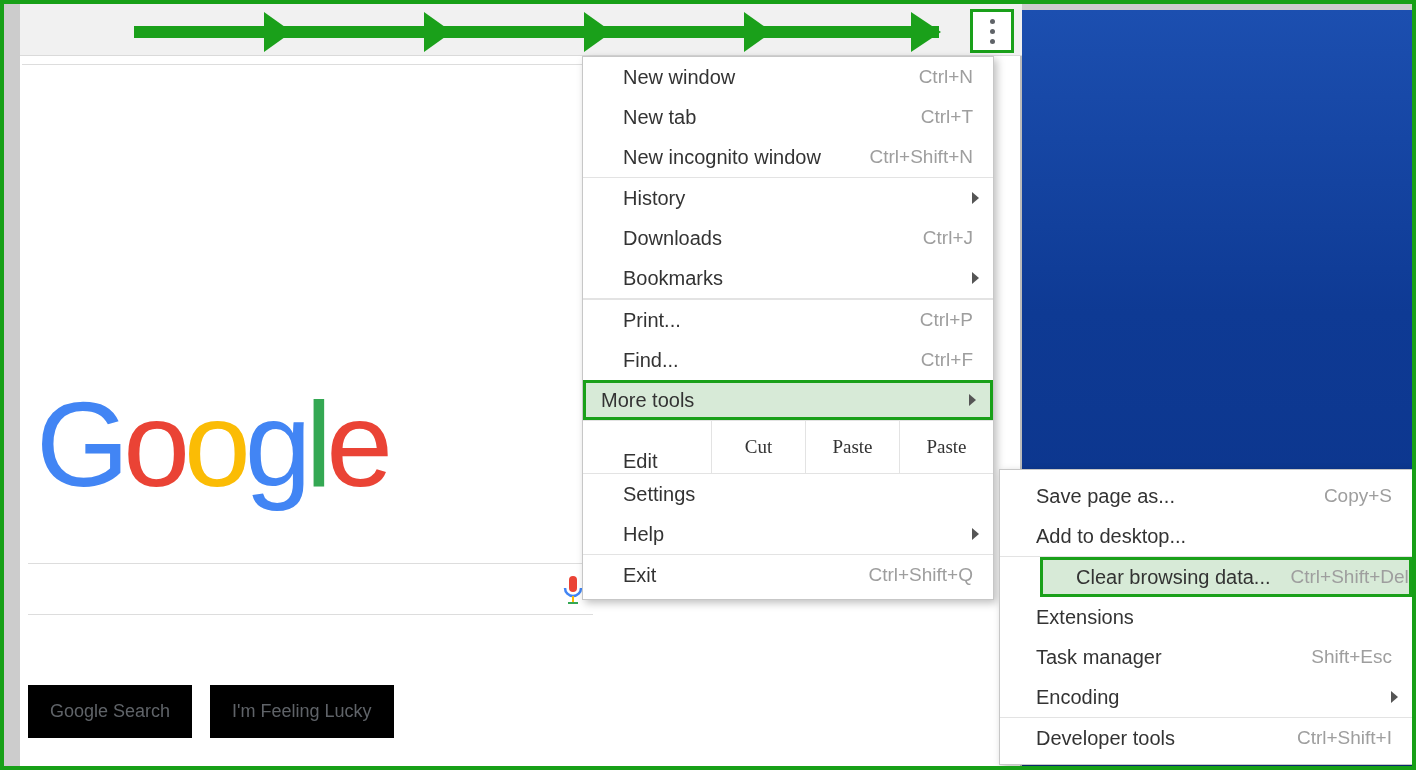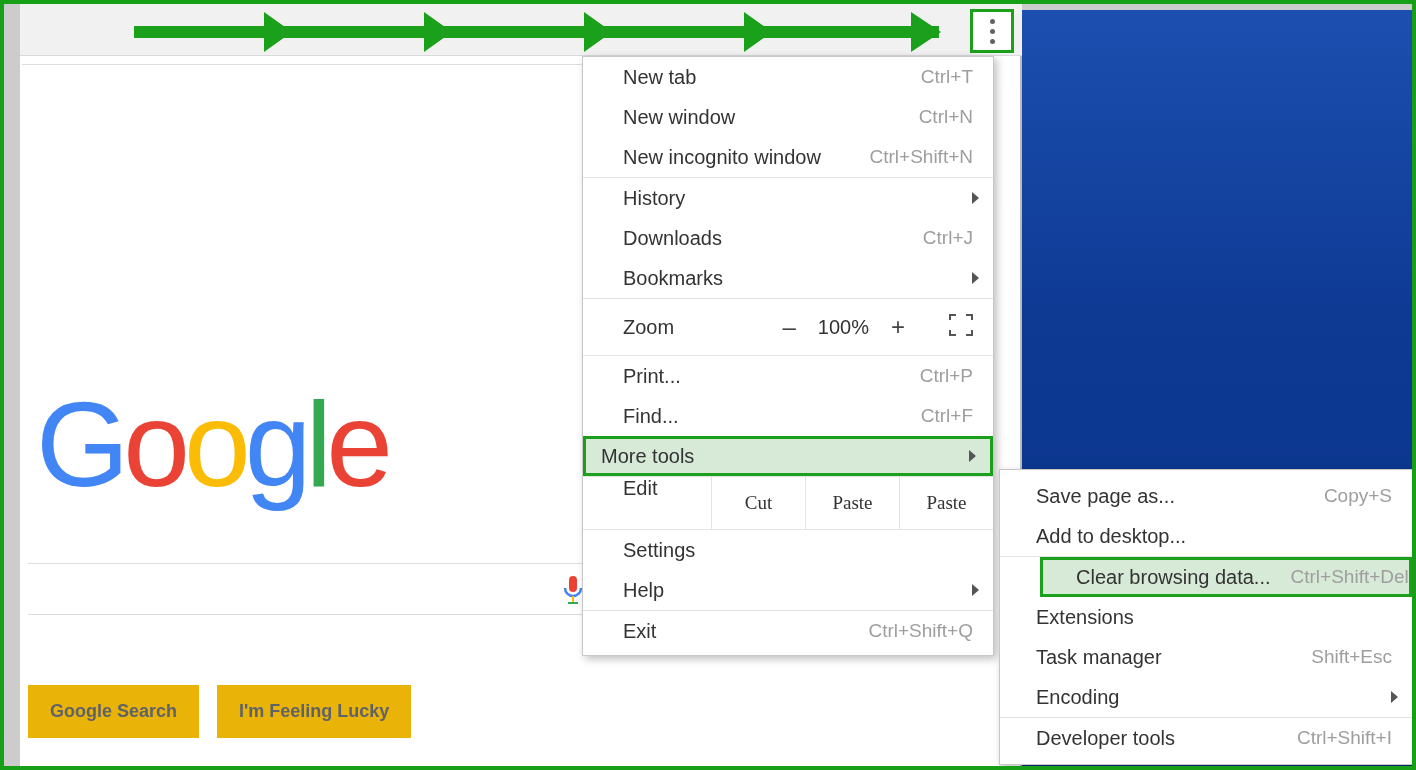--- a/index.html
+++ b/index.html
@@ -65,22 +65,22 @@
     border-top:1px solid #ddd; border-bottom:1px solid #ddd;
     background:#fff;
   }
   .mic{
     position:absolute; right:8px; top:12px; width:24px; height:30px;
   }
   .home-buttons{
     position:absolute; top:620px; left:6px; display:flex; gap:18px;
   }
   .home-buttons button{
-    background:#eab308; border:none; color:#5f6368;
-    font-size:18px; font-weight:700;
+    background:#000000; border:none; color:#5f6368;
+    font-size:18px; font-weight:400;
     padding:16px 22px; cursor:pointer;
   }
 
   
   .arrow{
     position:absolute; left:130px; top:22px; width:805px; height:12px;
     background:#1aa01a;
     z-index:60;
   }
   .arrow::after{
@@ -129,21 +129,21 @@
   .zoom-row{
     display:flex; align-items:center;
     padding:0 20px 0 40px; height:56px;
   }
   .zoom-row .zlabel{flex:1;}
   .zoom-ctrl{display:flex; align-items:center; gap:22px;}
   .zbtn{font-size:24px; color:#444;}
   .zval{font-size:20px;}
   .zfs{ margin-left:22px; display:inline-block;}
   .edit-row{
-    display:flex; align-items:flex-start;
+    display:flex; align-items:flex-end;
     height:52px;
   }
   .edit-row .elabel{ padding-left:40px; flex:1;}
   .edit-row .ecell{
     border-left:1px solid #e3e3e3;
     height:100%; display:flex; align-items:center; justify-content:center;
     width:94px; font-size:19px;font-family:Liberation Serif, serif;
   }
   #main-menu{ left:578px; top:52px; width:412px; padding-bottom:4px;}
   #sub-menu{ left:995px; top:465px; width:414px; padding:6px 0;}
@@ -188,63 +188,45 @@
 
 <div class="arrow">
   <span class="chev" style="left:130px"></span>
   <span class="chev" style="left:290px"></span>
   <span class="chev" style="left:450px"></span>
   <span class="chev" style="left:610px"></span>
 </div>
 
 <div id="main-menu" class="menu">
   <div class="mi">
+    <span class="label">New window</span>
+    <span class="short">Ctrl+N</span>
+  </div>
+  <div class="mi">
     <span class="label">New tab</span>
     <span class="short">Ctrl+T</span>
   </div>
   <div class="mi">
-    <span class="label">New window</span>
-    <span class="short">Ctrl+N</span>
-  </div>
-  <div class="mi">
     <span class="label">New incognito window</span>
     <span class="short">Ctrl+Shift+N</span>
   </div>
   <div class="sep"></div>
   <div class="mi">
     <span class="label">History</span>
     <span class="arrow-r"></span>
   </div>
   <div class="mi">
     <span class="label">Downloads</span>
     <span class="short">Ctrl+J</span>
   </div>
   <div class="mi">
     <span class="label">Bookmarks</span>
     <span class="arrow-r"></span>
   </div>
   <div class="sep"></div>
-  <div class="zoom-row">
-    <span class="zlabel">Zoom</span>
-    <div class="zoom-ctrl">
-      <span class="zbtn">–</span>
-      <span class="zval">100%</span>
-      <span class="zbtn">+</span>
-      <span class="zfs">
-        <svg width="24" height="22" viewBox="0 0 24 22">
-            <g stroke="#555" stroke-width="2" fill="none">
-          <path d="M1 6V1h6"></path>
-              <path d="M23 6V1h-6"></path>
-              <path d="M1 16v5h6"></path>
-              <path d="M23 16v5h-6"></path>
-        </g>
-          </svg>
-      </span>
-    </div>
-  </div>
   <div class="sep"></div>
   <div class="mi">
     <span class="label">Print...</span>
     <span class="short">Ctrl+P</span>
   </div>
   <div class="mi">
     <span class="label">Find...</span>
     <span class="short">Ctrl+F</span>
   </div>
   <div class="mi highlight">

